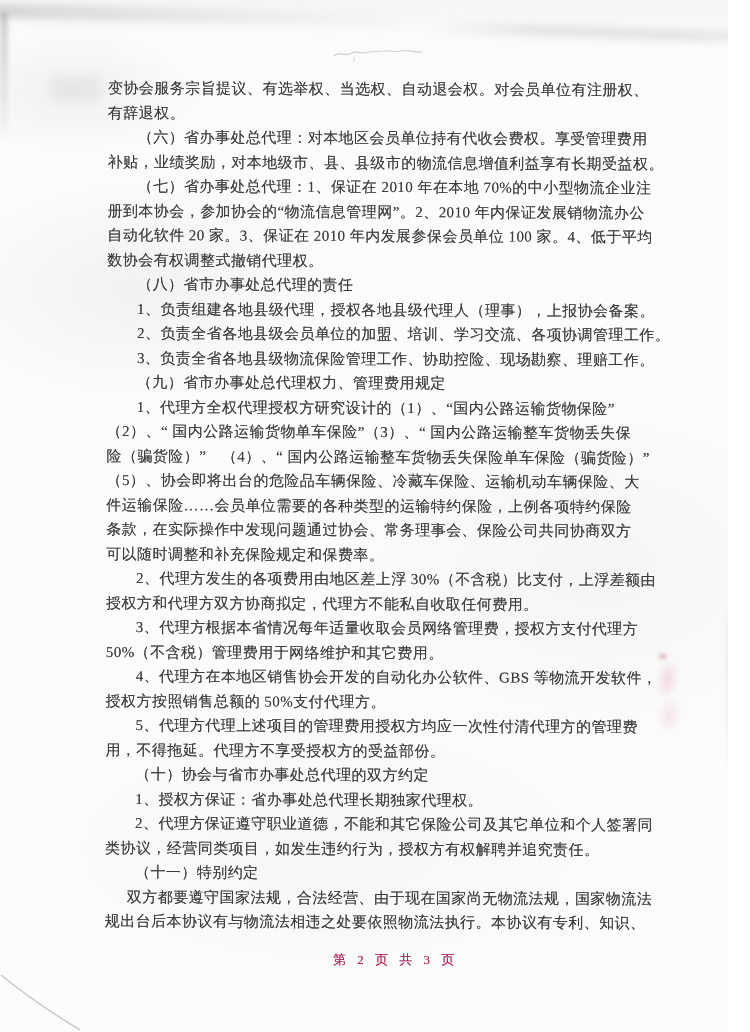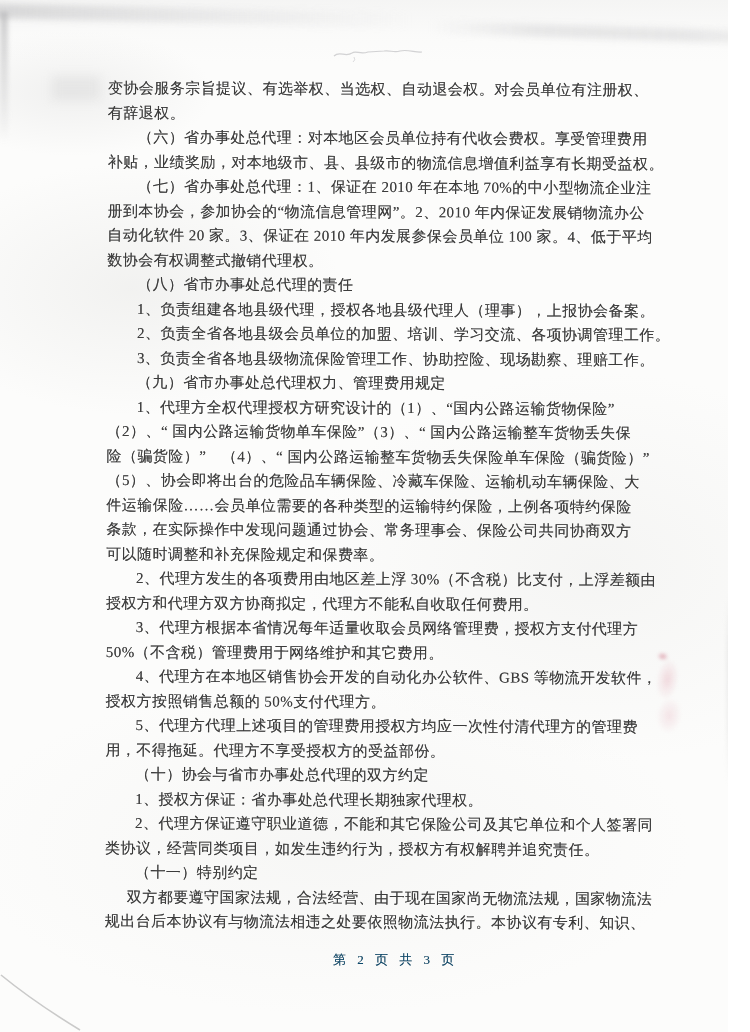--- a/index.html
+++ b/index.html
@@ -93,21 +93,21 @@
   .indent-1 { padding-left: 22px; }
   .indent-2 { padding-left: 30px; }
 
   .page-footer {
     position: absolute;
     left: 333px;
     top: 951px;
     font-size: 13px;
     letter-spacing: 3px;
     word-spacing: 2px;
-    color: #0c4a6e;
+    color: #be185d;
     text-shadow: 0 0 0.5px rgba(80,80,80,0.6);
   }
 </style>
 </head>
 <body>
 
 <div class="page">
 
   <div class="mottle"></div>
 

